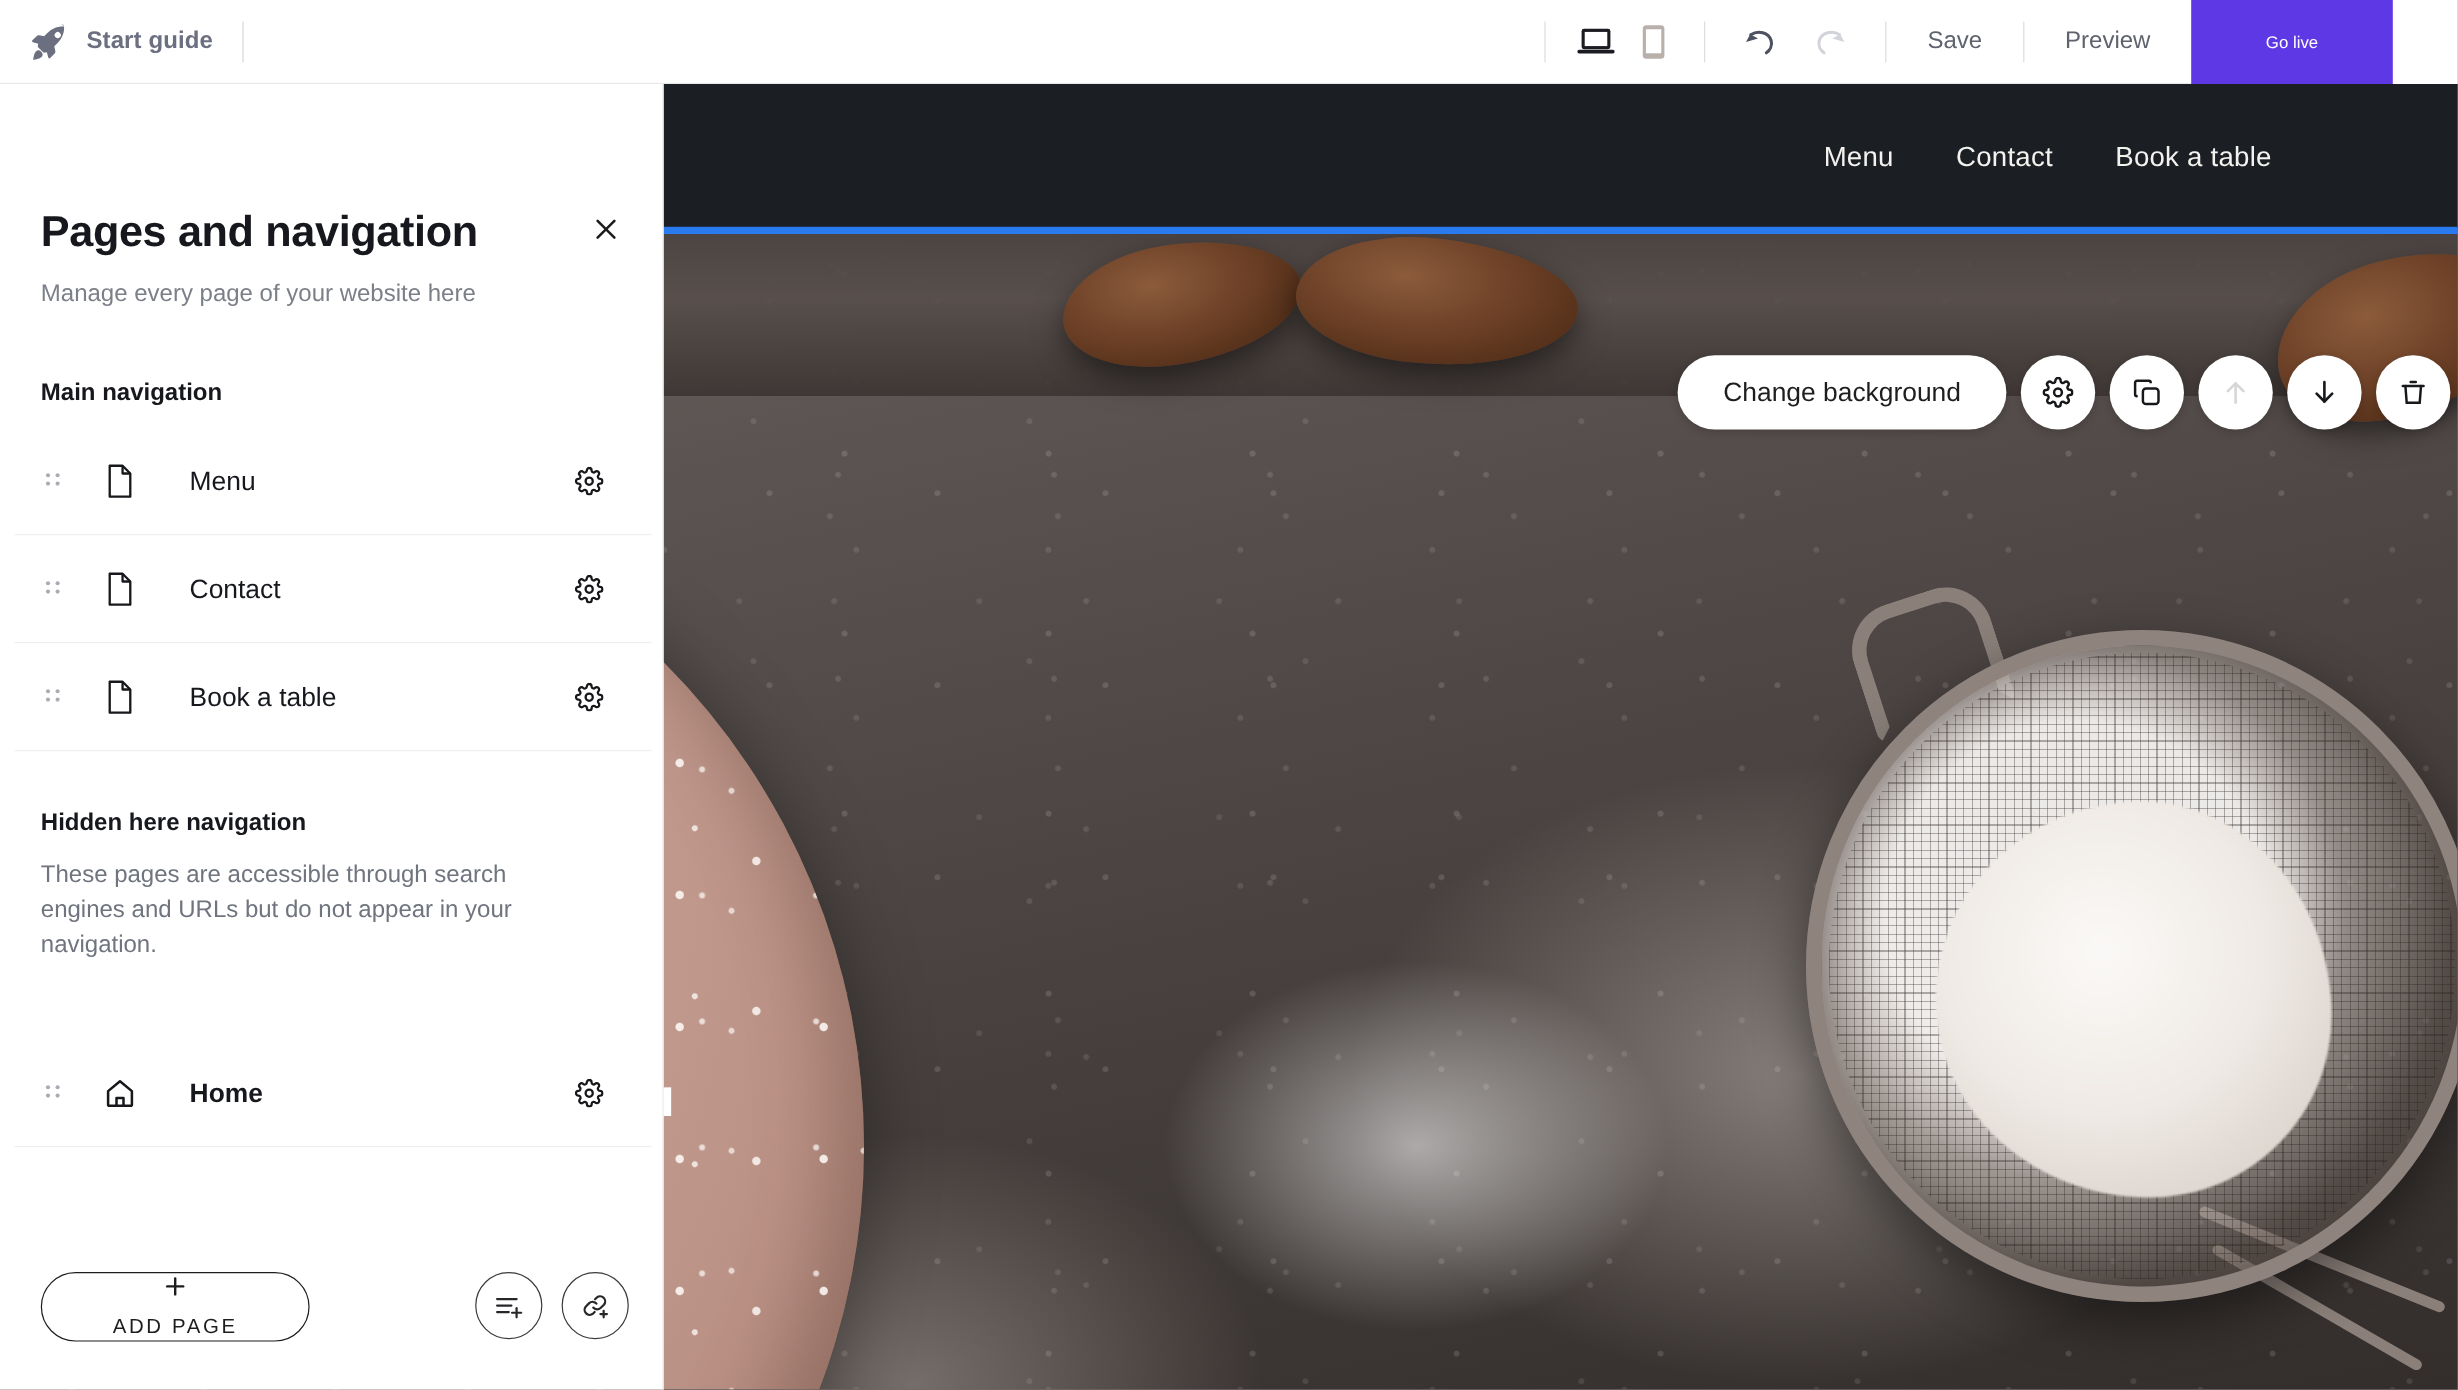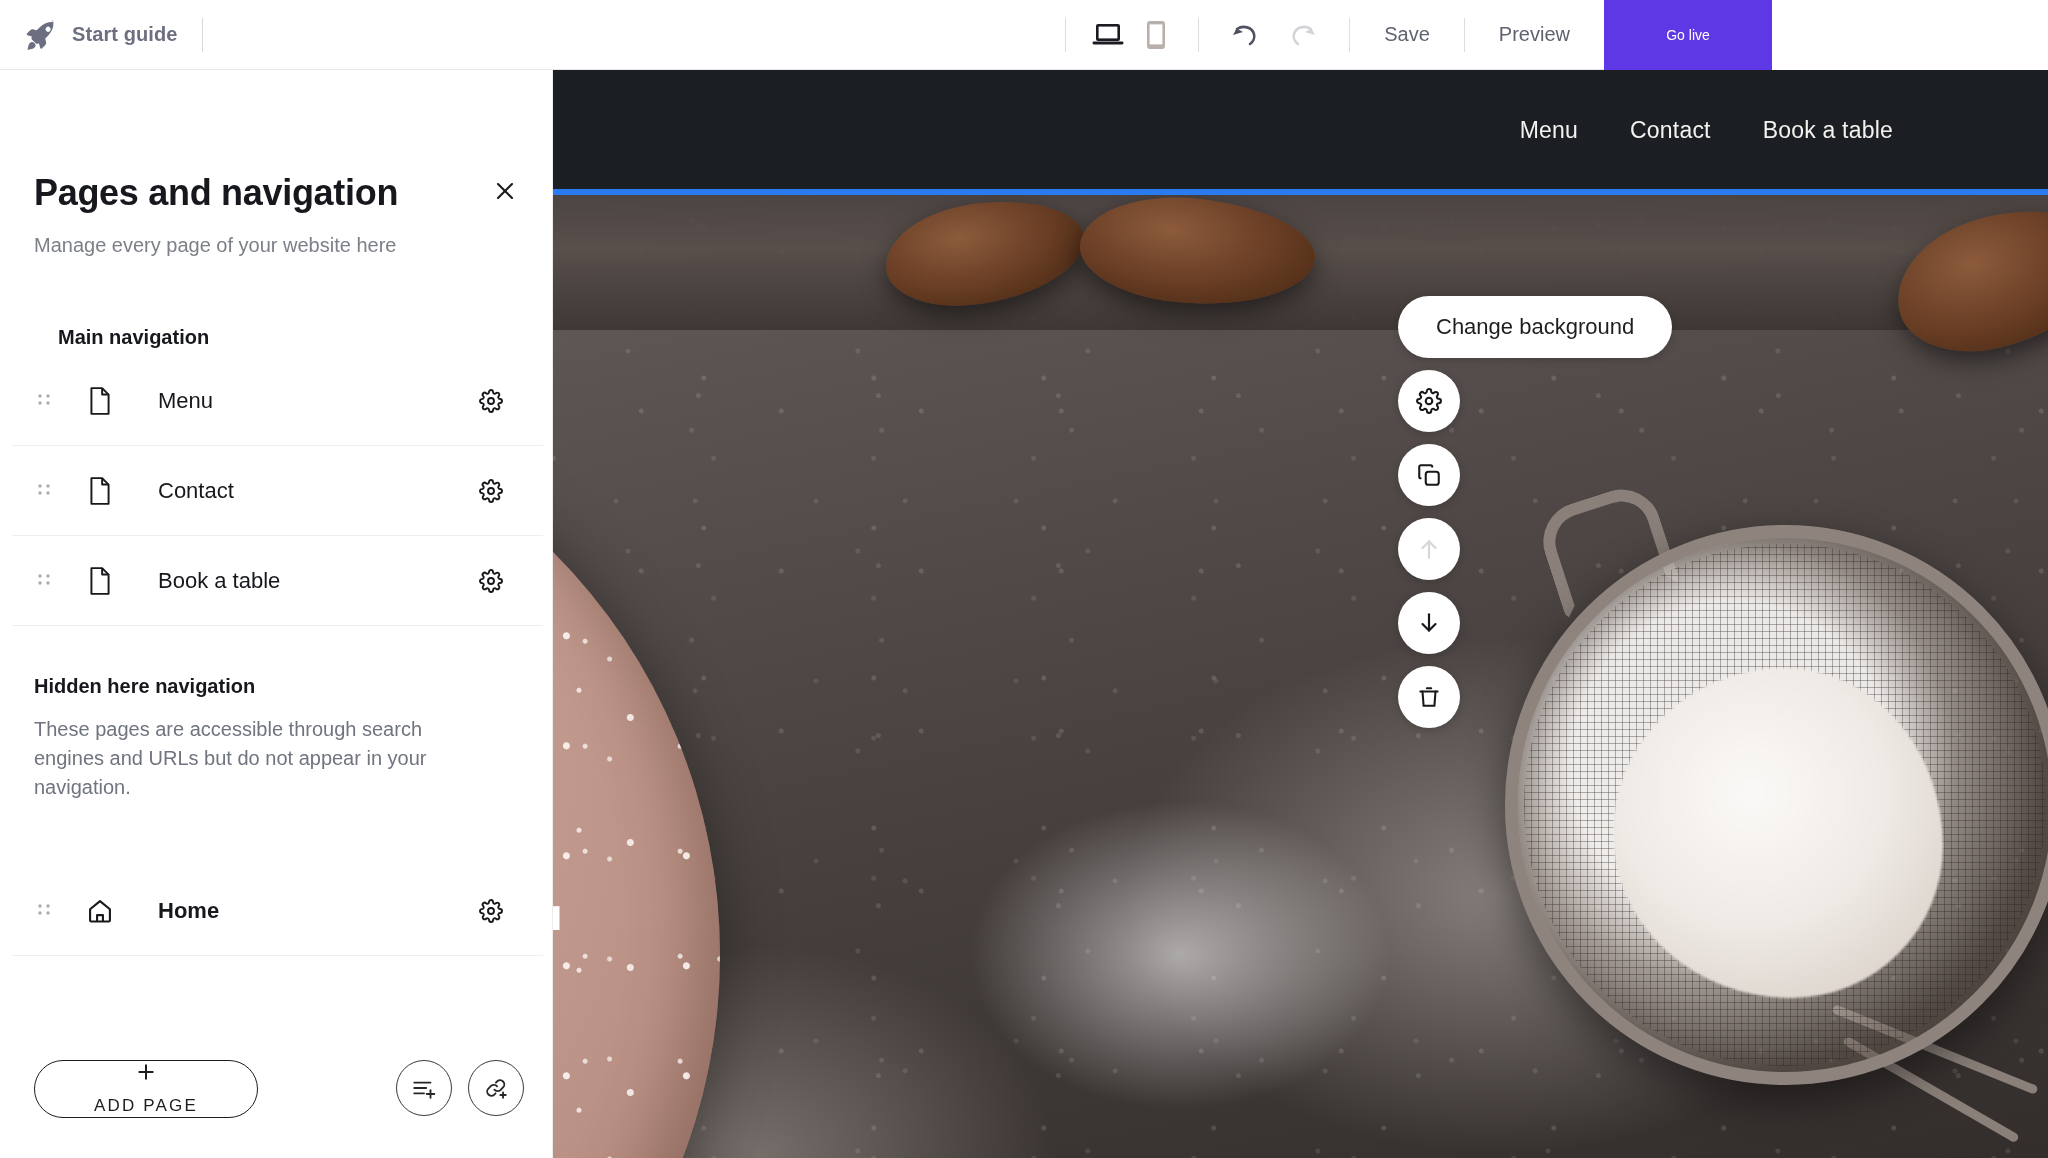--- a/index.html
+++ b/index.html
@@ -6,21 +6,21 @@
   html, body {
     width: 2048px; height: 1158px;
     overflow: hidden;
     font-family: "Liberation Sans", sans-serif;
     background: #ffffff;
   }
 
   
   .topbar {
     position: absolute; top: 0; left: 0;
-    width: 1772px; height: 70px;
+    width: 1994px; height: 70px;
     background: #ffffff;
     border-bottom: 1px solid #e8e8e8;
     display: flex; align-items: center;
     z-index: 40;
   }
   .tb-left { display: flex; align-items: center; padding-left: 24px; height: 100%; }
   .rocket-icon { width: 34px; height: 34px; display: block; }
   .start-guide-label {
     margin-left: 14px;
     font-size: 20px; font-weight: 700; color: #6b6f80;
@@ -181,21 +181,21 @@
   }
   .hero-sub {
     position: absolute; top: 845px; left: 300px;
     font-size: 30px; color: #ffffff; z-index: 3;
     font-family: "Liberation Serif", serif;
   }
 
   
   .sec-toolbar {
     position: absolute; top: 226px; left: 1398px;
-    display: flex; align-items: flex-start; gap: 12px; z-index: 20; flex-direction: column;
+    display: flex; align-items: flex-end; gap: 12px; z-index: 20;
   }
   .chg-bg-btn {
     height: 62px; padding: 0 38px; border-radius: 34px;
     background: #ffffff; color: #1e1e1e; font-size: 22px;
     display: flex; align-items: center; justify-content: center;
     cursor: pointer; box-shadow: 0 2px 8px rgba(0,0,0,.18); white-space: nowrap;
   }
   .circ-btn {
     width: 62px; height: 62px; border-radius: 50%;
     background: #ffffff; display: flex; align-items: center; justify-content: center;
@@ -221,21 +221,21 @@
     letter-spacing: -.3px;
   }
   .panel-sub {
     position: absolute; top: 164px; left: 34px;
     font-size: 20px; color: #7b7f88;
   }
   .section-head {
     position: absolute; left: 34px;
     font-size: 20px; font-weight: 700; color: #16181d;
   }
-  .sh-main { top: 256px; margin-left: 24px; }
+  .sh-main { top: 246px; }
   .sh-hidden { top: 605px; }
   .hidden-desc {
     position: absolute; top: 645px; left: 34px; width: 418px;
     font-size: 20px; line-height: 1.45; color: #6f747e;
   }
 
   .page-list { position: absolute; left: 12px; width: 531px; }
   .pl-main { top: 286px; }
   .pl-hidden { top: 796px; }
   .page-row {

